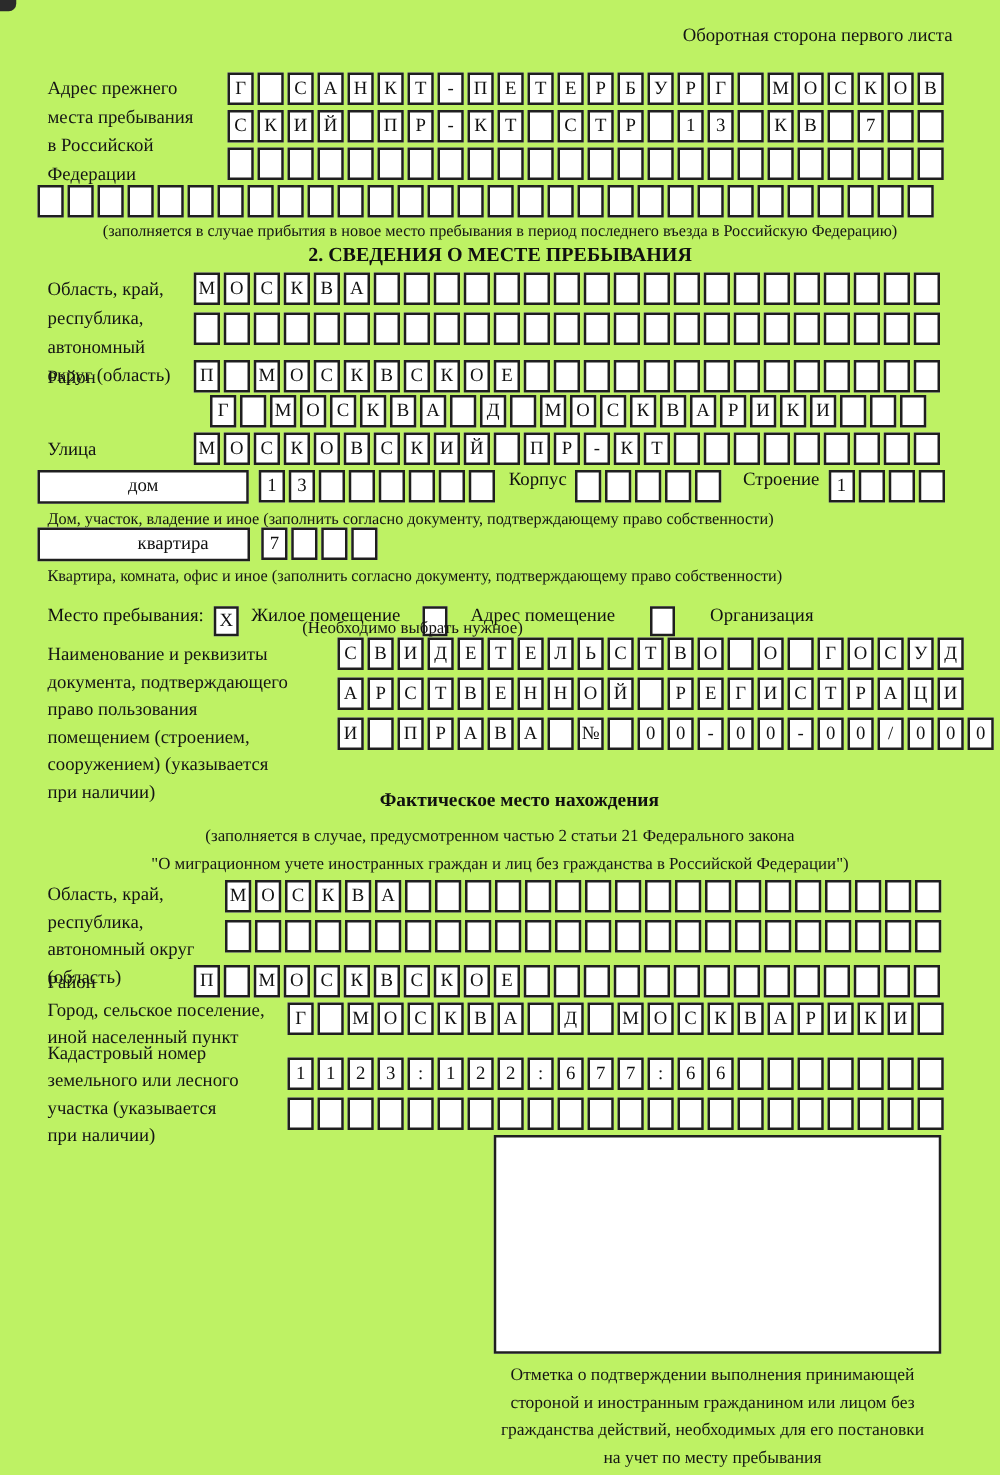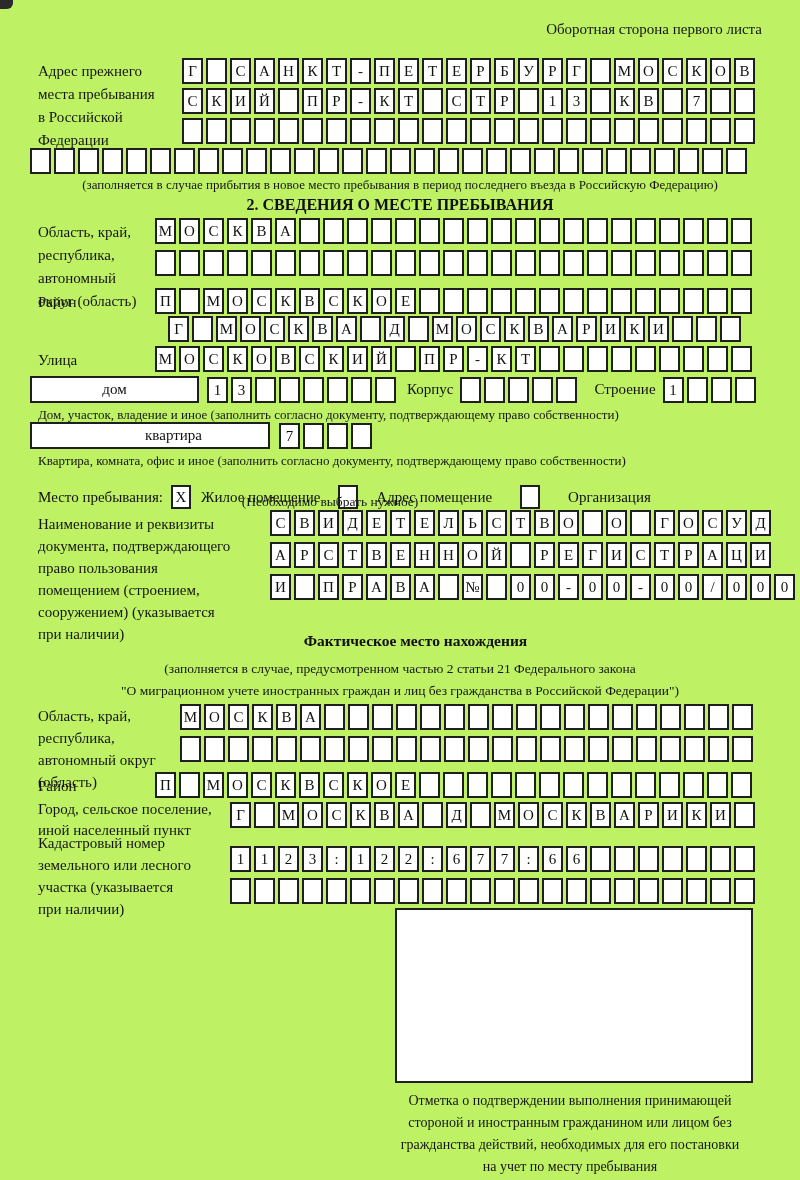--- a/index.html
+++ b/index.html
@@ -15,21 +15,21 @@
   .multiline { white-space:pre-line; }
   .boxes { display:flex; }
   .cb {
     width:21px; height:26px; border:2px solid #1f1f1f; margin-right:3px;
     font-size:15px; line-height:22px; text-align:center; color:#111;
     flex:0 0 auto; background:#fff;
   }
   .cap { font-size:13px; color:#151515; }
   .center { left:0; width:800px; text-align:center; }
   .title { font-weight:bold; color:#101010; }
-  .hrow { display:flex; align-items:center; }
+  .hrow { display:flex; align-items:flex-start; }
   .lblbox {
     height:27px; border:2px solid #1f1f1f; text-align:center;
     font-size:15px; line-height:23px; flex:0 0 auto; background:#fff;
   }
   .inl { font-size:15px; flex:0 0 auto; }
   .chk {
     width:20px; height:24px; border:2px solid #1f1f1f; text-align:center;
     font-size:15px; line-height:20px; flex:0 0 auto; background:#fff;
   }
   .corner-mark {
@@ -333,21 +333,21 @@
     <div class="boxes">
         <span class="cb">1</span>
         <span class="cb"></span>
         <span class="cb"></span>
         <span class="cb"></span>
       </div>
   </div>
   <div class="abs cap" style="left:38px; top:407px;">Дом, участок, владение и иное (заполнить согласно документу, подтверждающему право собственности)</div>
 
   <div class="abs hrow" style="left:30px; top:422px;">
-    <div class="lblbox" style="width:240px;padding-left:47px;">квартира</div>
+    <div class="lblbox" style="width:170px;padding-left:47px;">квартира</div>
     <div class="boxes" style="margin-left:9px;">
         <span class="cb">7</span>
         <span class="cb"></span>
         <span class="cb"></span>
         <span class="cb"></span>
       </div>
   </div>
   <div class="abs cap" style="left:38px; top:453px;">Квартира, комната, офис и иное (заполнить согласно документу, подтверждающему право собственности)</div>
 
   <div class="abs hrow" style="left:38px; top:485px;">

